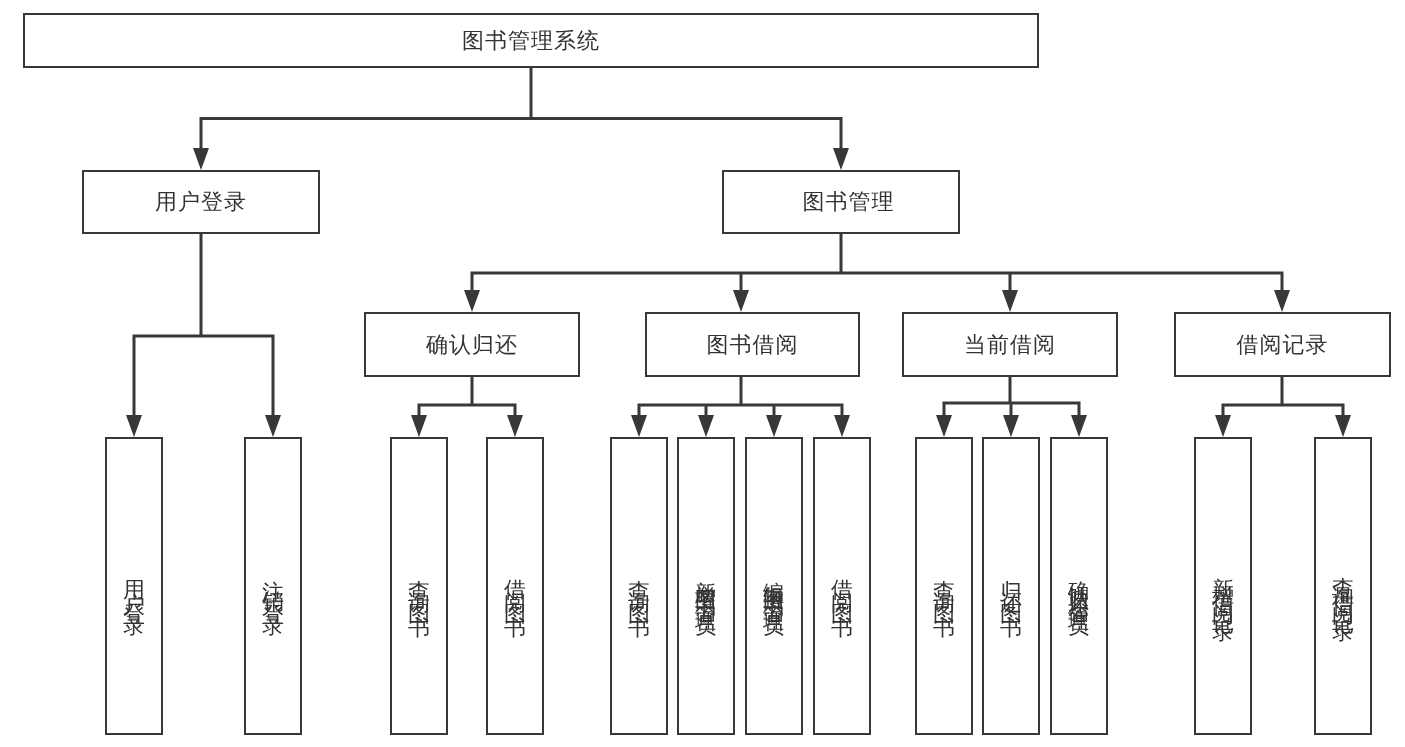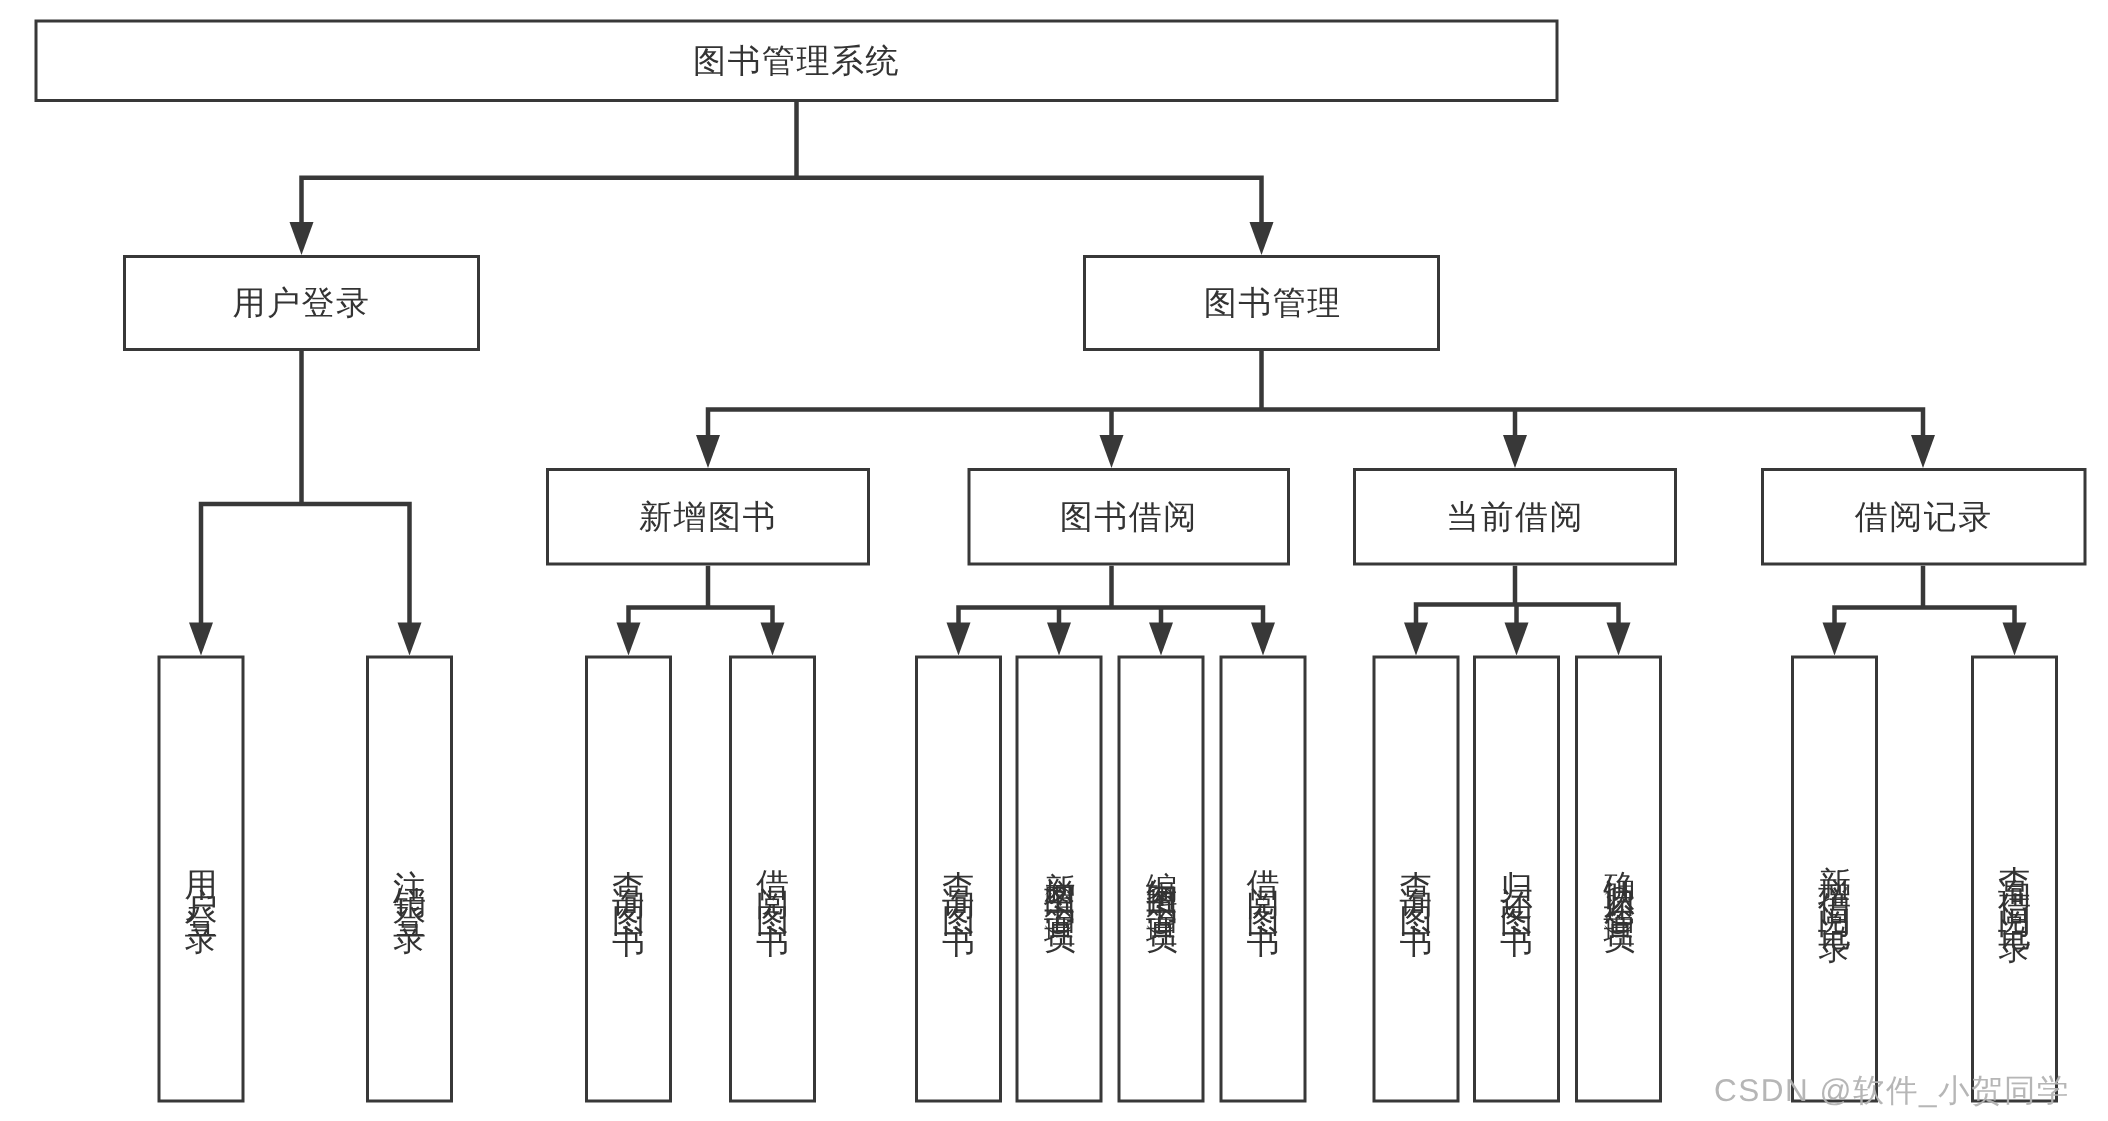--- a/index.html
+++ b/index.html
@@ -64,21 +64,21 @@
   </div>
 
   <div class="node hnode" style="left:82px; top:170px; width:238px; height:64px;">
     <span>用户登录</span>
   </div>
   <div class="node hnode" style="left:722px; top:170px; width:238px; height:64px;padding-left:15px;">
     <span>图书管理</span>
   </div>
 
   <div class="node hnode" style="left:364px; top:312px; width:216px; height:65px;">
-    <span>新增图书</span>
+    <span>确认归还</span>
   </div>
   <div class="node hnode" style="left:633px; top:312px; width:215px; height:65px;margin-left:12px;">
     <span>图书借阅</span>
   </div>
   <div class="node hnode" style="left:902px; top:312px; width:216px; height:65px;">
     <span>当前借阅</span>
   </div>
   <div class="node hnode" style="left:1174px; top:312px; width:217px; height:65px;">
     <span>借阅记录</span>
   </div>
@@ -120,14 +120,13 @@
     <span>确认归还（管理员）</span>
   </div>
 
   <div class="node leaf mid" style="left:1194px; top:437px;">
     <span>新增借阅记录</span>
   </div>
   <div class="node leaf mid" style="left:1314px; top:437px;">
     <span>查询借阅记录</span>
   </div>
 
-  <div class="watermark">CSDN @软件_小贺同学</div>
 </div>
 
 </body></html>

